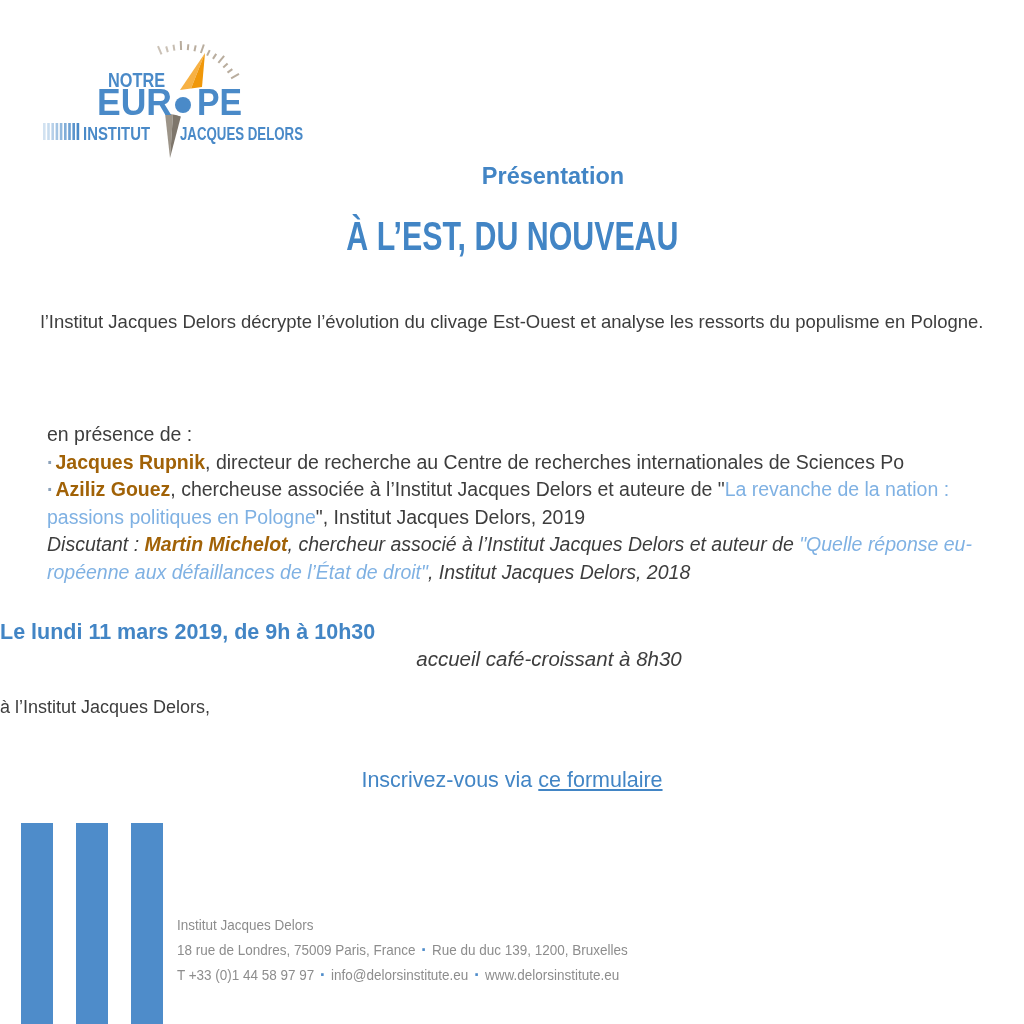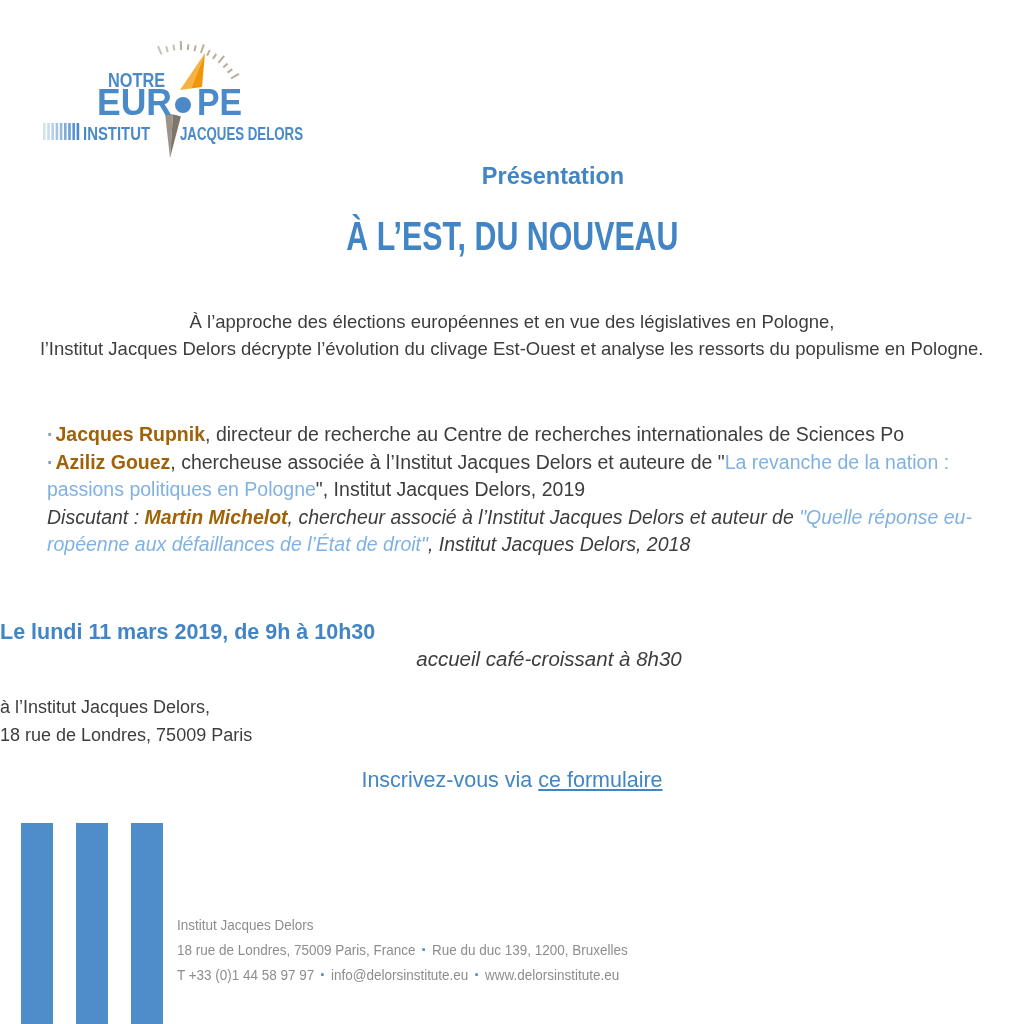--- a/index.html
+++ b/index.html
@@ -101,25 +101,25 @@
       <rect x="36.6" y="98" width="2.6" height="17"></rect>
     </g>
   </svg>
 
   <div class="kicker">Présentation</div>
   <div class="title-wrap">
     <span class="title-inner">À L’EST, DU NOUVEAU</span>
   </div>
 
   <div class="intro">
-    <div>À l’approche des élections européennes et en vue des législatives en Pologne,</div>
     <div>l’Institut Jacques Delors décrypte l’évolution du clivage Est-Ouest et analyse les ressorts du populisme en Pologne.</div>
   </div>
 
   <div class="speakers">
+    <div class="line">en présence de :</div>
 
     <div class="line">
       <span class="bullet">·</span><span class="name">Jacques Rupnik</span><span>, directeur de recherche au Centre de recherches internationales de Sciences Po</span>
     </div>
 
     <div class="line">
       <span class="bullet">·</span><span class="name">Aziliz Gouez</span><span>, chercheuse associée à l’Institut Jacques Delors et auteure de "</span><span class="booklink">La revanche de la nation :</span>
     </div>
     <div class="line">
       <span class="booklink">passions politiques en Pologne</span><span>", Institut Jacques Delors, 2019</span>
@@ -131,21 +131,20 @@
     <div class="line italic">
       <span class="booklink">ropéenne aux défaillances de l’État de droit"</span><span>, Institut Jacques Delors, 2018</span>
     </div>
   </div>
 
   <div class="when">Le lundi 11 mars 2019, de 9h à 10h30</div>
   <div class="welcome">accueil café-croissant à 8h30</div>
 
   <div class="venue">
     <div>à l’Institut Jacques Delors,</div>
-    <div>18 rue de Londres, 75009 Paris</div>
   </div>
 
   <div class="register">
     <span>Inscrivez-vous via </span><a>ce formulaire</a>
   </div>
 
   <div id="bar1" class="footer-bar"></div>
   <div id="bar2" class="footer-bar"></div>
   <div id="bar3" class="footer-bar"></div>
 

